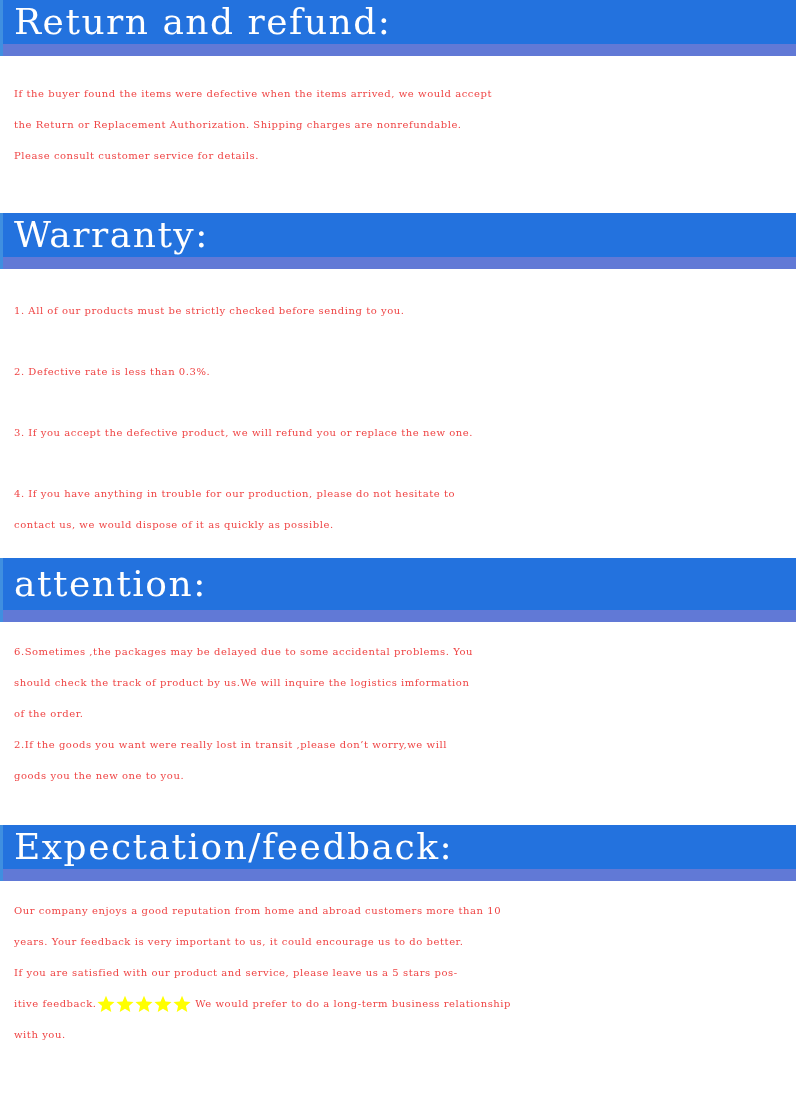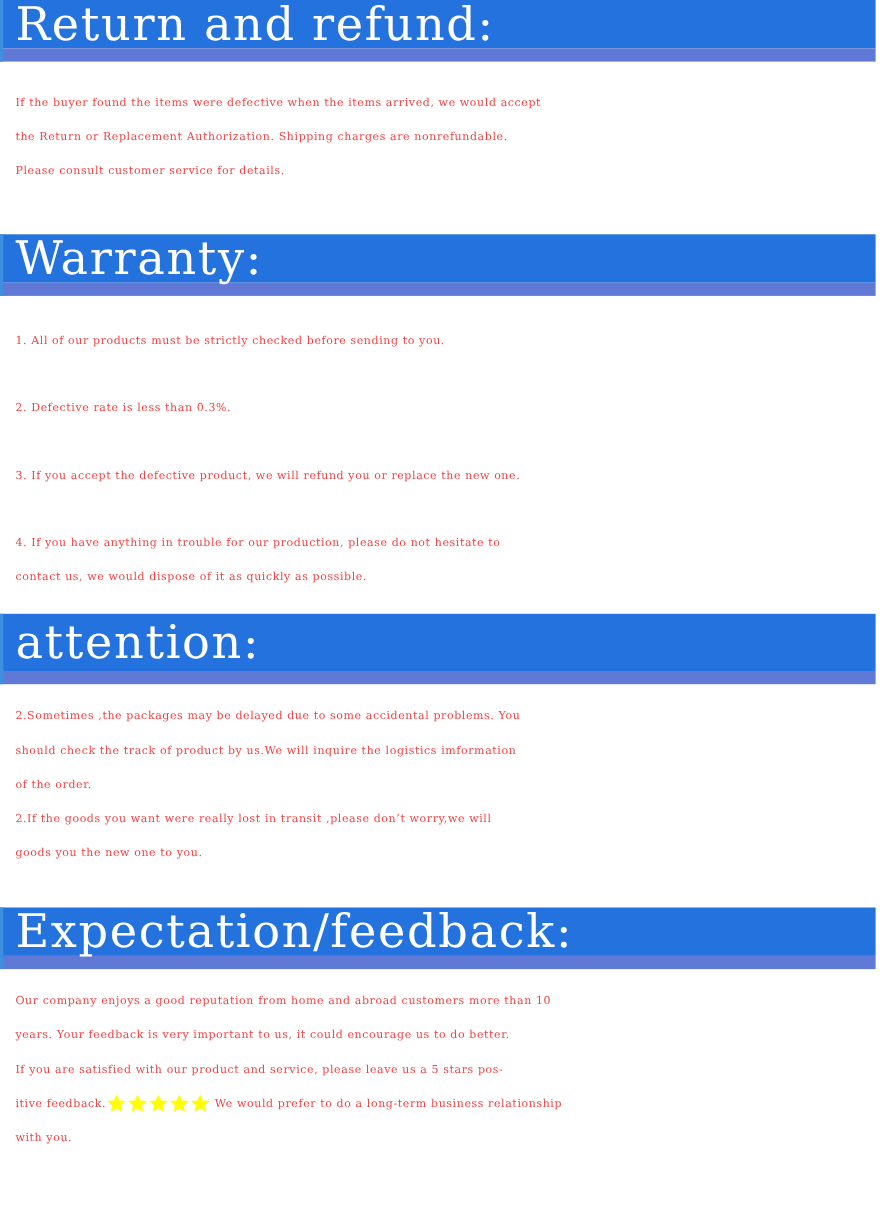--- a/index.html
+++ b/index.html
@@ -46,21 +46,21 @@
     position: absolute;
     left: 0;
     top: 0;
     bottom: 0;
     width: 3px;
     background: #3f8fe0;
   }
   .section-title {
     color: #ffffff;
     font-family: "DejaVu Serif", serif;
-    font-size: 42px;
+    font-size: 36px;
     line-height: 34px;
     letter-spacing: 1.5px;
     white-space: nowrap;
     font-weight: normal;
     margin: 0;
     position: relative;
     z-index: 2;
     text-align: center;
   }
 
@@ -149,21 +149,21 @@
   <div class="section-header">
     <div class="bar-edge"></div>
     <div class="bar-main">
       <h1 class="section-title">attention:</h1>
     </div>
     <div class="bar-strip"></div>
   </div>
 
   <div class="spacer-14"></div>
   <div class="body-block">
-    <p class="para">2.Sometimes ,the packages may be delayed due to some accidental problems. You</p>
+    <p class="para">6.Sometimes ,the packages may be delayed due to some accidental problems. You</p>
     <p class="para">should check the track of product by us.We will inquire the logistics imformation</p>
     <p class="para">of the order.</p>
     <p class="para">2.If the goods you want were really lost in transit ,please don’t worry,we will</p>
     <p class="para">goods you the new one to you.</p>
   </div>
 
   <div class="spacer-34"></div>
 
   <div class="section-header tall">
     <div class="bar-edge"></div>

